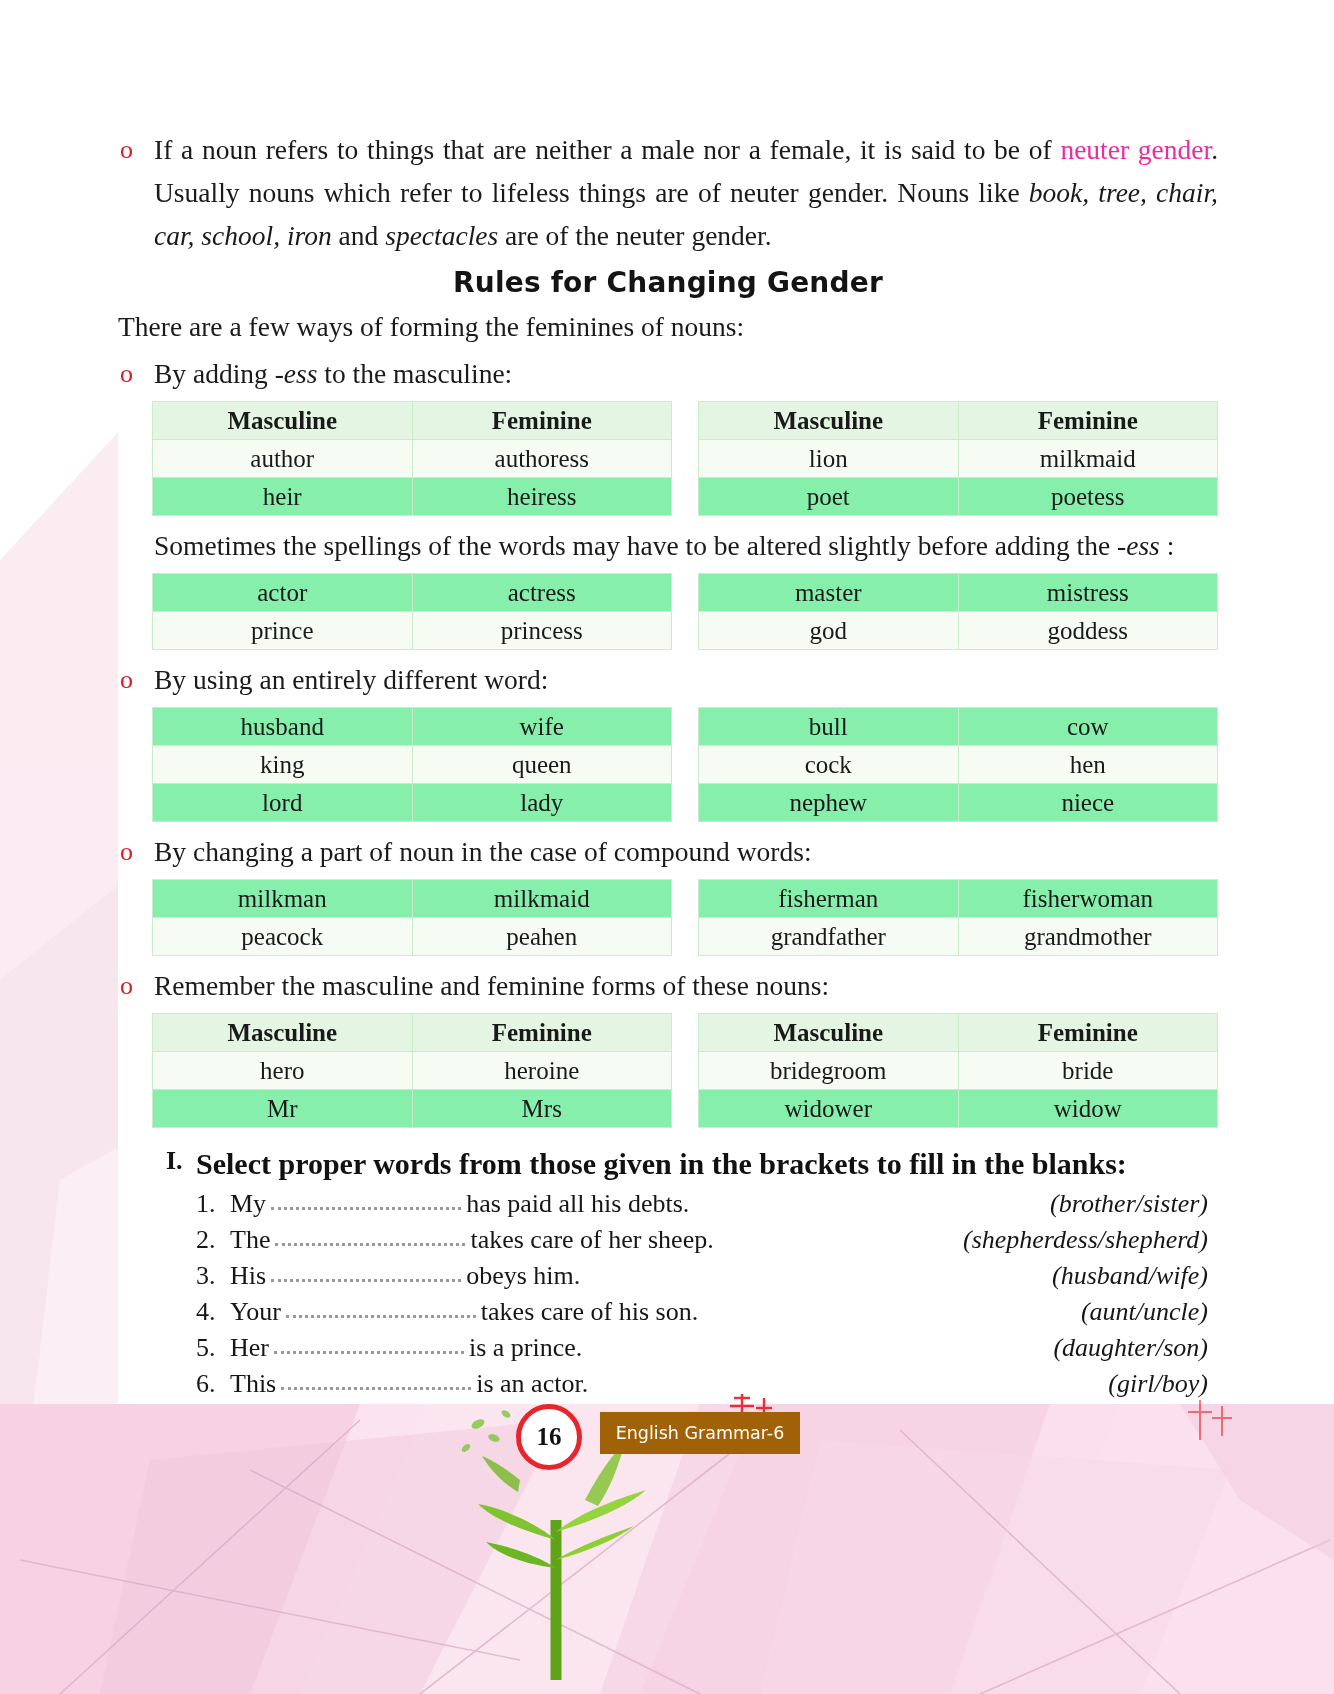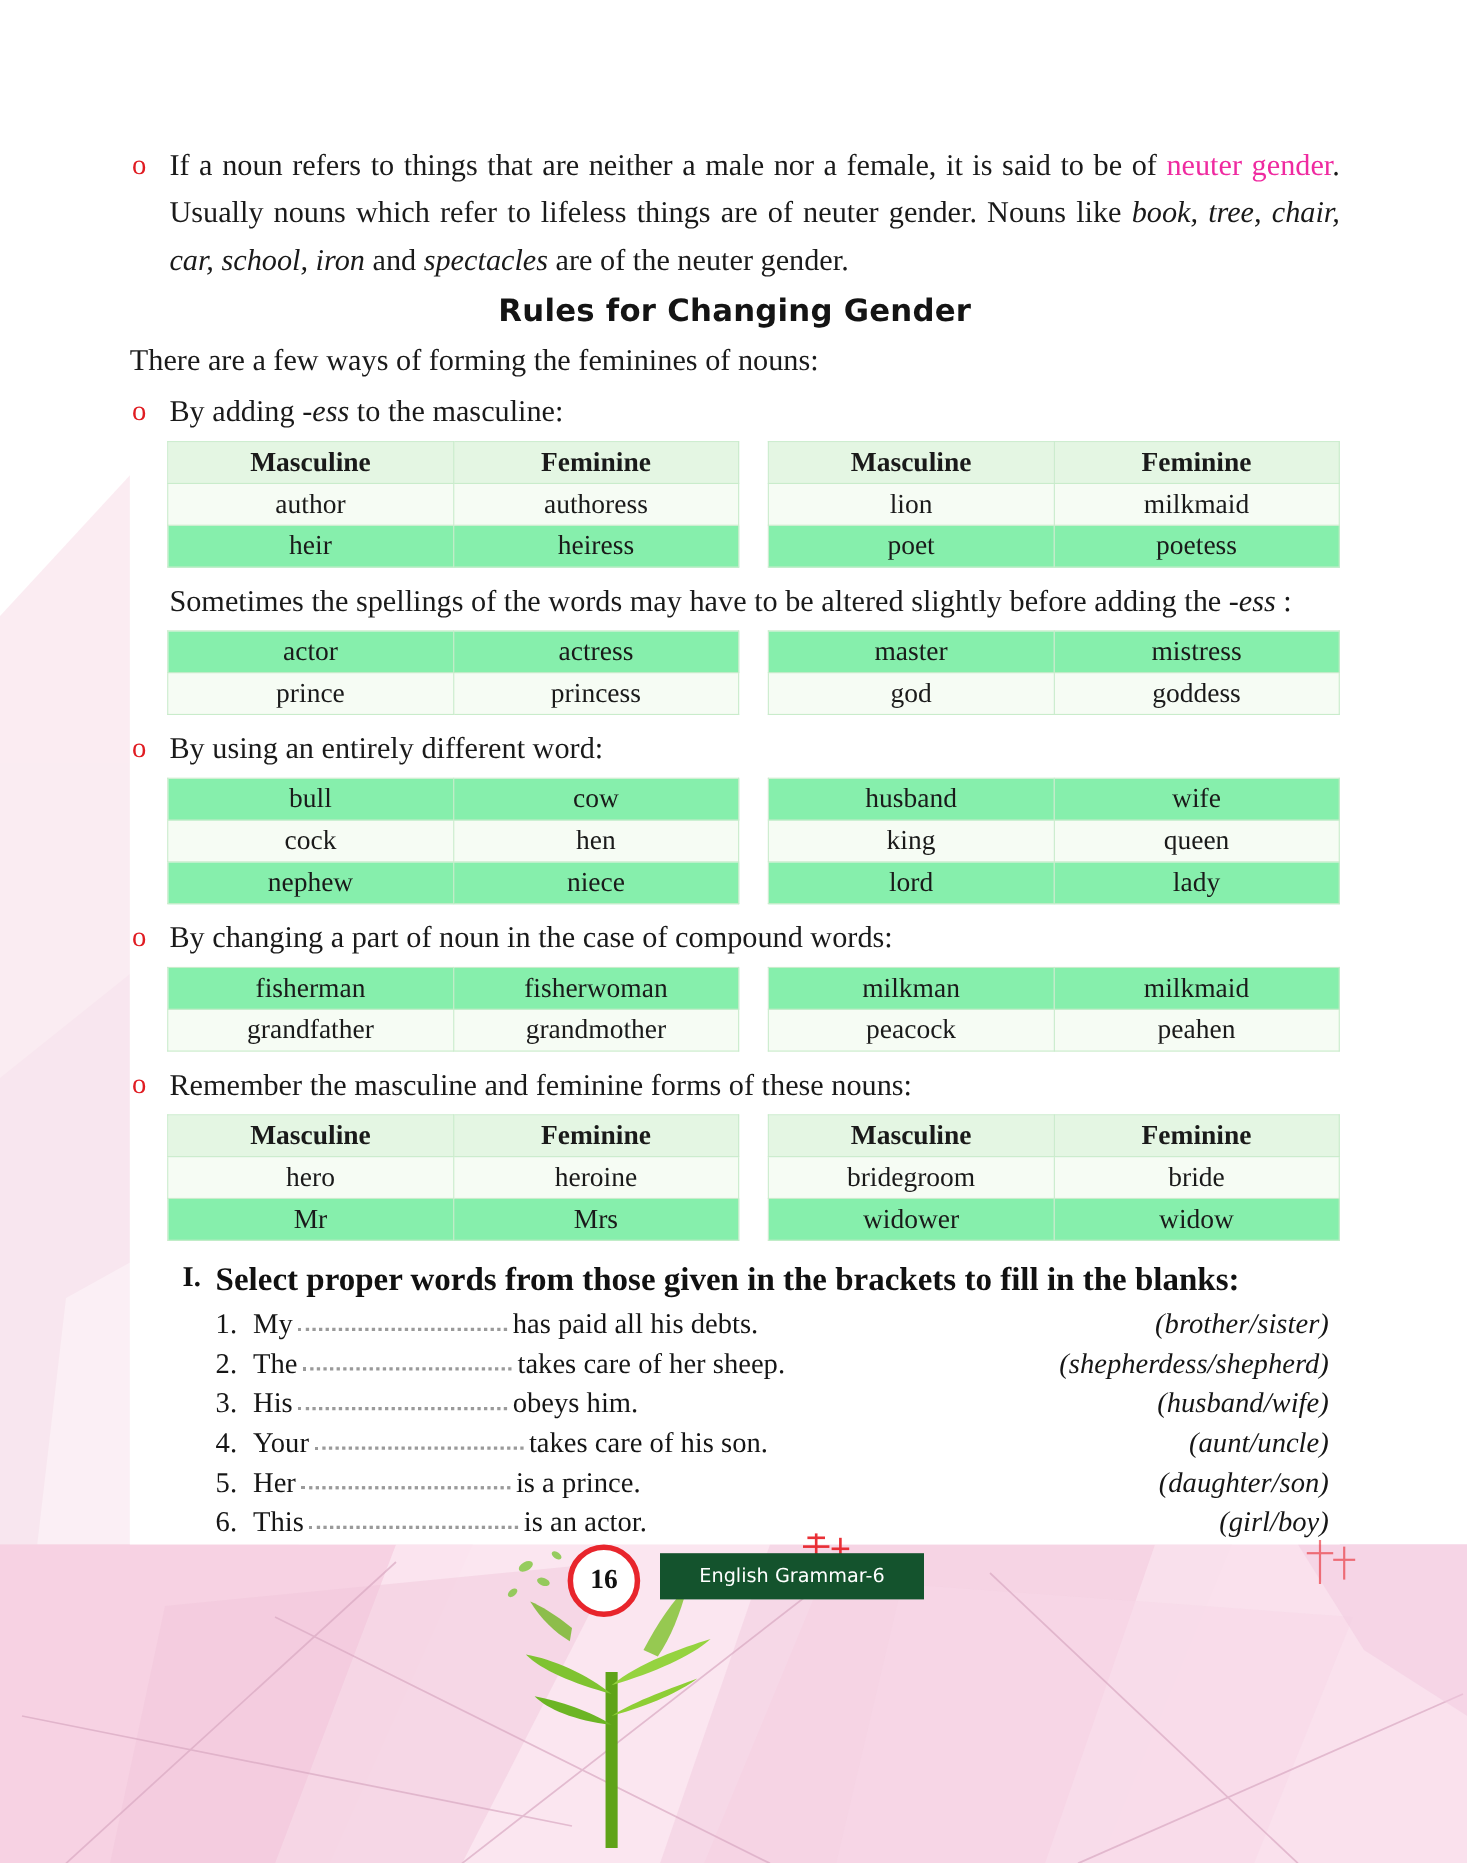--- a/index.html
+++ b/index.html
@@ -78,22 +78,22 @@
     margin:0 5px;vertical-align:2px;height:16px;
   }
   .pgcircle{
     position:absolute;left:516px;top:1404px;width:56px;height:56px;
     border:5px solid #e8252c;border-radius:50%;background:#fff;
     display:flex;align-items:center;justify-content:center;
     font-family:Liberation Serif, serif;font-weight:bold;font-size:25px;color:#111;
     z-index:8;
   }
   .banner{
-    position:absolute;left:600px;top:1412px;width:240px;height:42px;
-    background:#14532d;z-index:7;
+    position:absolute;left:600px;top:1412px;width:200px;height:42px;
+    background:#a16207;z-index:7;
     display:flex;align-items:center;justify-content:center;
   }
   .banner span{
     font-family:"DejaVu Sans",sans-serif;font-size:17.5px;color:#fff;font-weight:normal;
   }
 </style>
 </head>
 <body>
 
 <svg class="bg" width="1334" height="1694" viewBox="0 0 1334 1694">
@@ -217,79 +217,79 @@
   <div class="bullet-row">
     <div class="bullet-mark">o</div>
     <div class="bullet-body">
       <p class="para nojust">By using an entirely different word:</p>
     </div>
   </div>
   <div class="tblwrap">
     <table class="gt">
       <tbody>
           <tr class="r0">
+            <td>husband</td>
+            <td>wife</td>
+          </tr>
+      <tr class="r1">
+            <td>king</td>
+            <td>queen</td>
+          </tr>
+      <tr class="r0">
+            <td>lord</td>
+            <td>lady</td>
+          </tr>
+    </tbody>
+      </table>
+    <table class="gt">
+      <tbody>
+          <tr class="r0">
             <td>bull</td>
             <td>cow</td>
           </tr>
       <tr class="r1">
             <td>cock</td>
             <td>hen</td>
           </tr>
       <tr class="r0">
             <td>nephew</td>
             <td>niece</td>
           </tr>
     </tbody>
       </table>
-    <table class="gt">
-      <tbody>
-          <tr class="r0">
-            <td>husband</td>
-            <td>wife</td>
-          </tr>
-      <tr class="r1">
-            <td>king</td>
-            <td>queen</td>
-          </tr>
-      <tr class="r0">
-            <td>lord</td>
-            <td>lady</td>
-          </tr>
-    </tbody>
-      </table>
   </div>
 
   <div class="bullet-row">
     <div class="bullet-mark">o</div>
     <div class="bullet-body">
       <p class="para nojust">By changing a part of noun in the case of compound words:</p>
     </div>
   </div>
   <div class="tblwrap">
     <table class="gt">
       <tbody>
           <tr class="r0">
+            <td>milkman</td>
+            <td>milkmaid</td>
+          </tr>
+      <tr class="r1">
+            <td>peacock</td>
+            <td>peahen</td>
+          </tr>
+    </tbody>
+      </table>
+    <table class="gt">
+      <tbody>
+          <tr class="r0">
             <td>fisherman</td>
             <td>fisherwoman</td>
           </tr>
       <tr class="r1">
             <td>grandfather</td>
             <td>grandmother</td>
-          </tr>
-    </tbody>
-      </table>
-    <table class="gt">
-      <tbody>
-          <tr class="r0">
-            <td>milkman</td>
-            <td>milkmaid</td>
-          </tr>
-      <tr class="r1">
-            <td>peacock</td>
-            <td>peahen</td>
           </tr>
     </tbody>
       </table>
   </div>
 
   <div class="bullet-row">
     <div class="bullet-mark">o</div>
     <div class="bullet-body">
       <p class="para nojust">Remember the masculine and feminine forms of these nouns:</p>
     </div>

